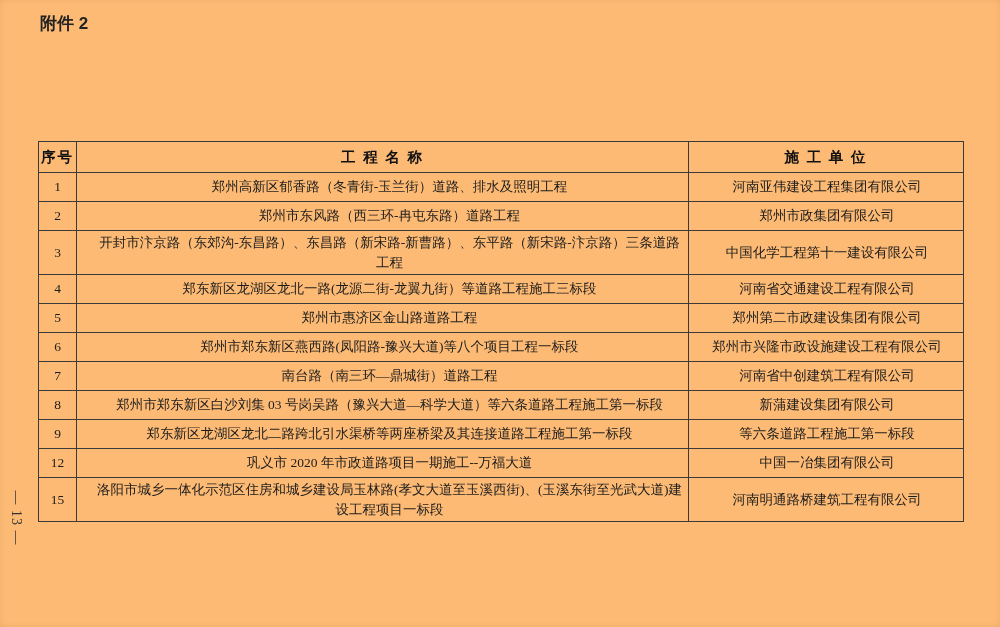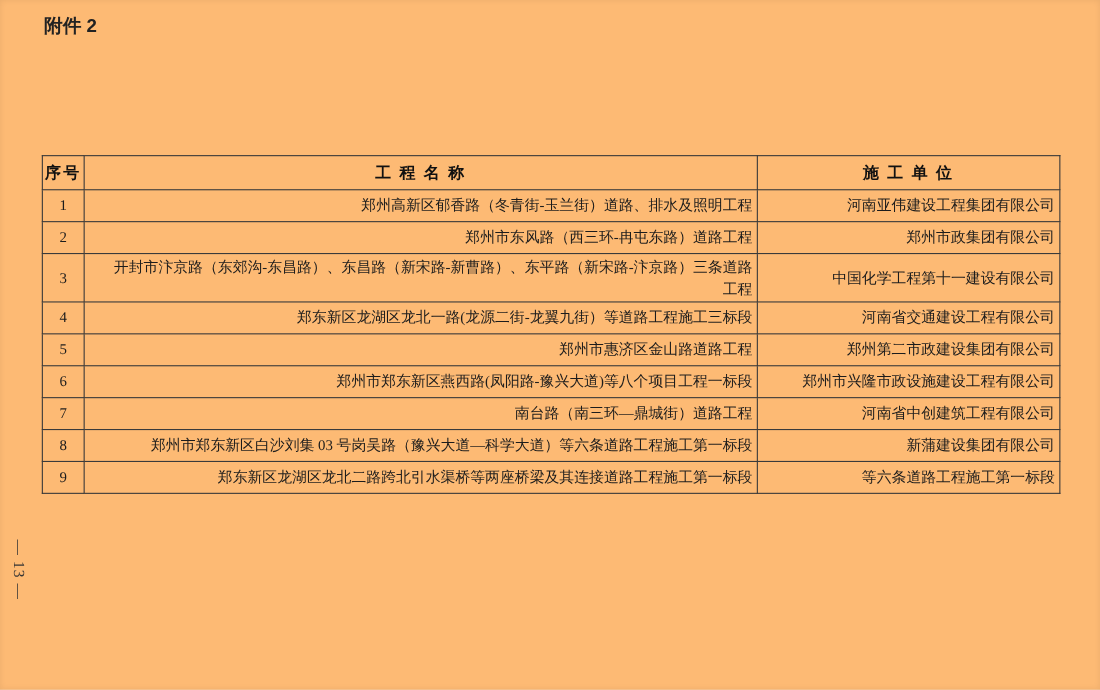--- a/index.html
+++ b/index.html
@@ -69,22 +69,22 @@
     font-size: 14.5px;
     text-align: center;
     color: #111;
     letter-spacing: 2px;
   }
   table.awards td { height: 29px; line-height: 1.45; }
   col.c-no { width: 38px; }
   col.c-project { width: 612px; }
   col.c-unit { width: 275px; }
   td.col-no { text-align: center; }
-  td.col-project { text-align: right; padding: 2px 4px 2px 18px; }
-  td.col-unit { text-align: right; padding: 2px 4px 2px 6px; }
+  td.col-project { text-align: center; padding: 2px 4px 2px 18px; }
+  td.col-unit { text-align: center; padding: 2px 4px 2px 6px; }
 </style>
 </head>
 <body>
 
 <div class="page">
 
   <div class="attachment-label">附件 2</div>
 
 
   <div class="page-number">— 13 —</div>
@@ -152,19 +152,29 @@
   </tr>
 
   <tr>
     <td class="col-no">9</td>
     <td class="col-project">郑东新区龙湖区龙北二路跨北引水渠桥等两座桥梁及其连接道路工程施工第一标段</td>
     <td class="col-unit">等六条道路工程施工第一标段</td>
   </tr>
 
 
 
+  <tr>
+    <td class="col-no">12</td>
+    <td class="col-project">巩义市 2020 年市政道路项目一期施工--万福大道</td>
+    <td class="col-unit">中国一冶集团有限公司</td>
+  </tr>
 
 
 
+  <tr>
+    <td class="col-no">15</td>
+    <td class="col-project">洛阳市城乡一体化示范区住房和城乡建设局玉林路(孝文大道至玉溪西街)、(玉溪东街至光武大道)建设工程项目一标段</td>
+    <td class="col-unit">河南明通路桥建筑工程有限公司</td>
+  </tr>
 </tbody>
   </table>
 
 </div>
 
 </body></html>

